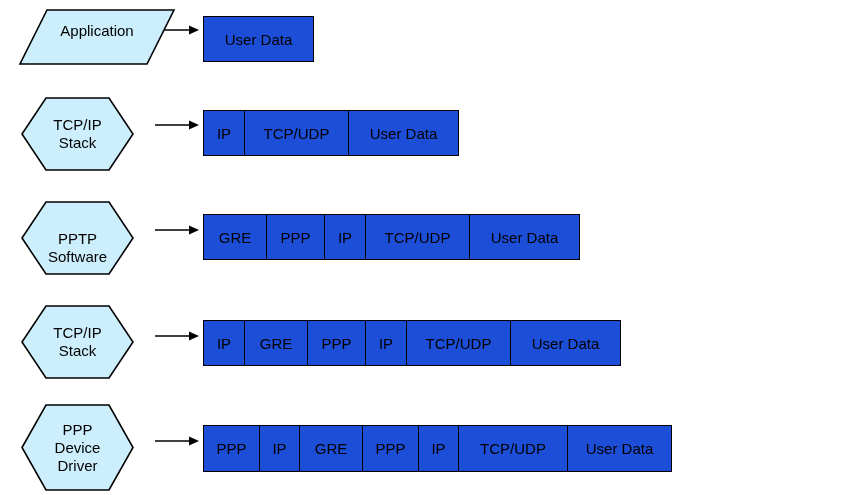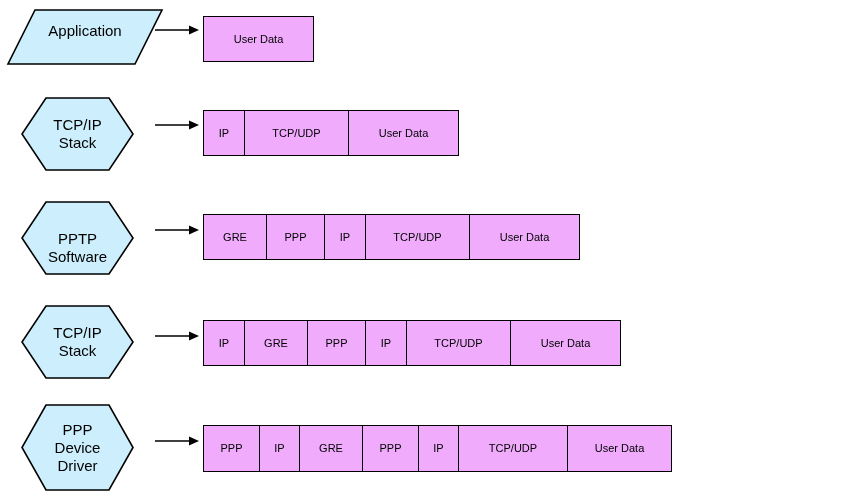--- a/index.html
+++ b/index.html
@@ -63,35 +63,35 @@
     display: flex;
     border: 1.5px solid #000000;
     box-sizing: border-box;
     background: #cdeefc;
     height: 46px;
   }
   .seg {
     display: flex;
     align-items: center;
     justify-content: center;
-    font-size: 11px;
+    font-size: 15px;
     line-height: 17px;
-    background: #f0abfc;
+    background: #1d4ed8;
     border-right: 1.5px solid #000000;
     box-sizing: border-box;
     white-space: nowrap;
   }
   .seg:last-child { border-right: none; }
 </style>
 </head>
 <body>
 
 <div id="diagram">
     <div class="row">
-      <div class="stage" style="left: 8px; top: 10px; width: 154px; height: 42px;">
+      <div class="stage" style="left: 20px; top: 10px; width: 154px; height: 42px;">
         <svg width="154" height="54" viewBox="0 0 154 54">
           <polygon points="27,0 154,0 127,54 0,54" fill="#cdeefc" stroke="#000000" stroke-width="1.6"></polygon>
         </svg>
         <span class="stage-label">Application</span>
       </div>
       <div class="arrow" style="left: 155px; top: 23px;"><svg width="48" height="14" viewBox="0 0 48 14">
           <line x1="0" y1="7" x2="36" y2="7" stroke="#000" stroke-width="1.4"></line>
           <polygon points="34,2.5 44,7 34,11.5" fill="#000"></polygon>
         </svg></div>
       <div class="packet" style="left: 203px; top: 16px; height: 46px;">

